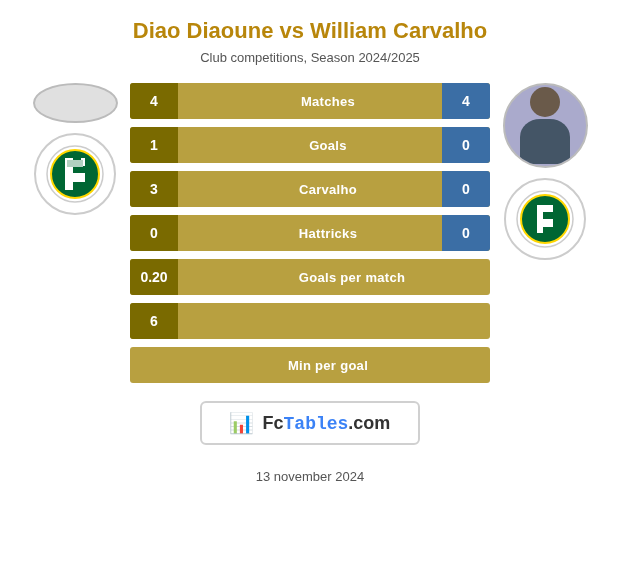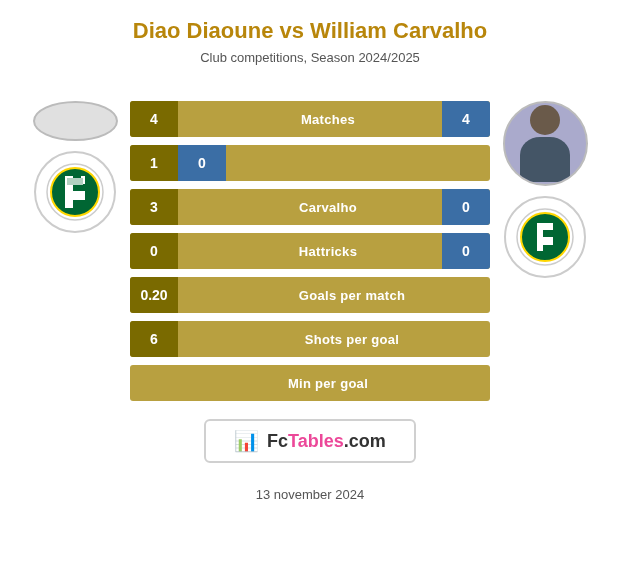--- a/index.html
+++ b/index.html
@@ -22,21 +22,21 @@
       font-size: 22px;
       font-weight: bold;
       color: #b8860b;
       text-align: center;
       margin-bottom: 6px;
     }
     .subtitle {
       font-size: 13px;
       color: #555;
       text-align: right;
-      margin-bottom: 36px;
+      margin-bottom: 18px;
     }
     .comparison-area {
       display: flex;
       flex-direction: row;
       align-items: flex-start;
       width: 100%;
       justify-content: center;
       gap: 0px;
     }
     .left-avatars {
@@ -134,21 +134,22 @@
     .logo-icon {
       font-size: 20px;
       color: #3a7bd5;
     }
     .logo-text {
       font-size: 18px;
       font-weight: bold;
       color: #333;
     }
     .logo-text span {
-      color: #ec4899;
+      color: #3b82f6;
+      font-family: Liberation Mono, monospace;
     }
     .footer-date {
       font-size: 13px;
       color: #555;
       margin-top: 16px;
     }
     
     .photo-circle {
       width: 85px;
       height: 85px;
@@ -234,39 +235,39 @@
     </div>
 
     <div class="bars-area" id="bars-container">
     <div class="stat-row">
           <div class="stat-left-val">4</div>
           <div class="stat-label">Matches</div>
           <div class="stat-right-val">4</div>
         </div>
         <div class="stat-row">
           <div class="stat-left-val">1</div>
+          <div class="stat-label">Goals</div>
           <div class="stat-right-val">0</div>
         </div>
         <div class="stat-row">
           <div class="stat-left-val">3</div>
           <div class="stat-label">Carvalho</div>
           <div class="stat-right-val">0</div>
         </div>
         <div class="stat-row">
           <div class="stat-left-val">0</div>
           <div class="stat-label">Hattricks</div>
           <div class="stat-right-val">0</div>
         </div>
         <div class="stat-row single">
           <div class="stat-left-val">0.20</div>
           <div class="stat-label">Goals per match</div>
         </div>
         <div class="stat-row single">
           <div class="stat-left-val">6</div>
-          <div class="stat-label">Shots per goal</div>
         </div>
         <div class="stat-row single">
           <div class="stat-label">Min per goal</div>
         </div>
       </div>
 
     <div class="right-avatars">
 
       <div class="photo-circle">
         <div class="player-silhouette">

